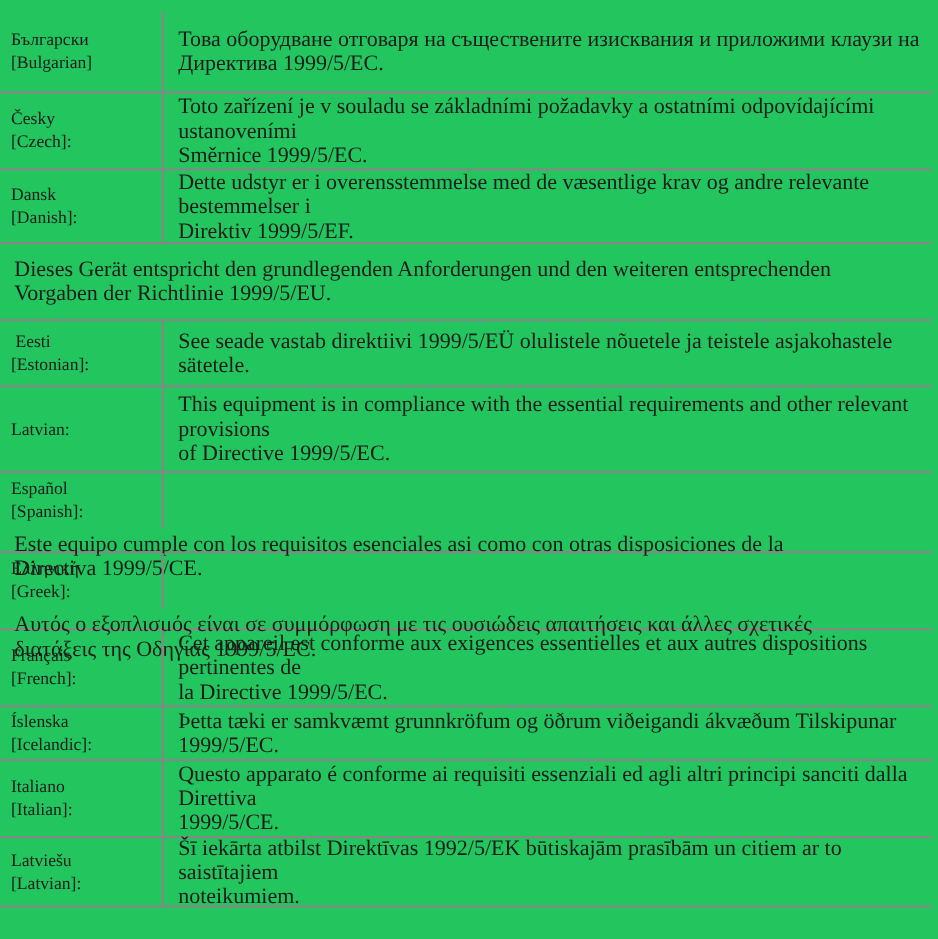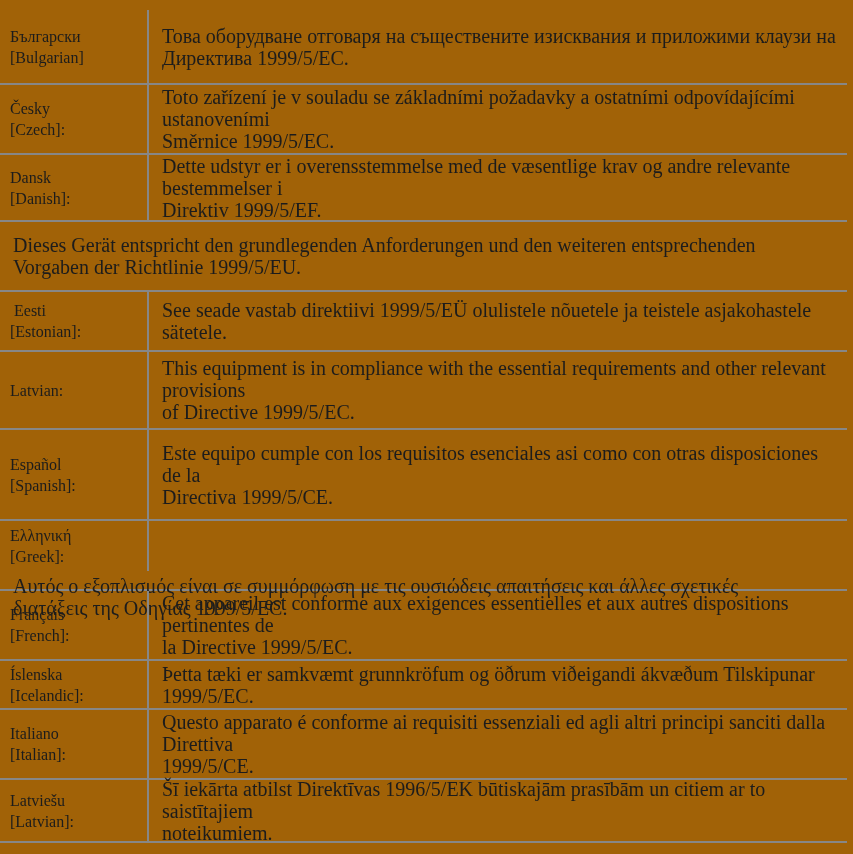--- a/index.html
+++ b/index.html
@@ -4,21 +4,21 @@
 <style>
   html, body {
     margin: 0;
     padding: 0;
     background: #ffffff;
   }
   .page {
     position: relative;
     width: 853px;
     height: 854px;
-    background: #a16207;
+    background: #22c55e;
     font-family: "Liberation Serif", "DejaVu Serif", serif;
     color: #1c1c1c;
     box-sizing: border-box;
     padding-top: 10px;
     overflow: hidden;
   }
   .conformity-table {
     width: 847px;
   }
   .trow {
@@ -26,21 +26,21 @@
     border-bottom: 2px solid #878787;
     box-sizing: border-box;
   }
   
   .trow:nth-child(1)  { height: 75px; }
   .trow:nth-child(2)  { height: 70px; }
   .trow:nth-child(3)  { height: 67px; }
   .trow:nth-child(4)  { height: 70px; }
   .trow:nth-child(5)  { height: 60px; }
   .trow:nth-child(6)  { height: 78px; }
-  .trow:nth-child(7)  { height: 91px; }
+  .trow:nth-child(7)  { height: 73px; flex-direction: column; }
   .trow:nth-child(8)  { height: 70px; flex-direction: column; }
   .trow:nth-child(9)  { height: 70px; }
   .trow:nth-child(10) { height: 49px; }
   .trow:nth-child(11) { height: 70px; }
   .trow:nth-child(12) { height: 63px; }
   .cell-label {
     width: 149px;
     box-sizing: border-box;
     border-right: 2px solid #878787;
     padding: 4px 4px 4px 10px;
@@ -186,19 +186,19 @@
 1999/5/CE.</span>
       </div>
     </div>
 
     <div class="trow">
       <div class="cell-label">
         <div class="lang-line">Latviešu</div>
         <div class="lang-line">[Latvian]:</div>
       </div>
       <div class="cell-text">
-        <span class="statement">Šī iekārta atbilst Direktīvas 1996/5/EK būtiskajām prasībām un citiem ar to saistītajiem
+        <span class="statement">Šī iekārta atbilst Direktīvas 1992/5/EK būtiskajām prasībām un citiem ar to saistītajiem
 noteikumiem.</span>
       </div>
     </div>
 
   </div>
 </div>
 
 </body></html>

